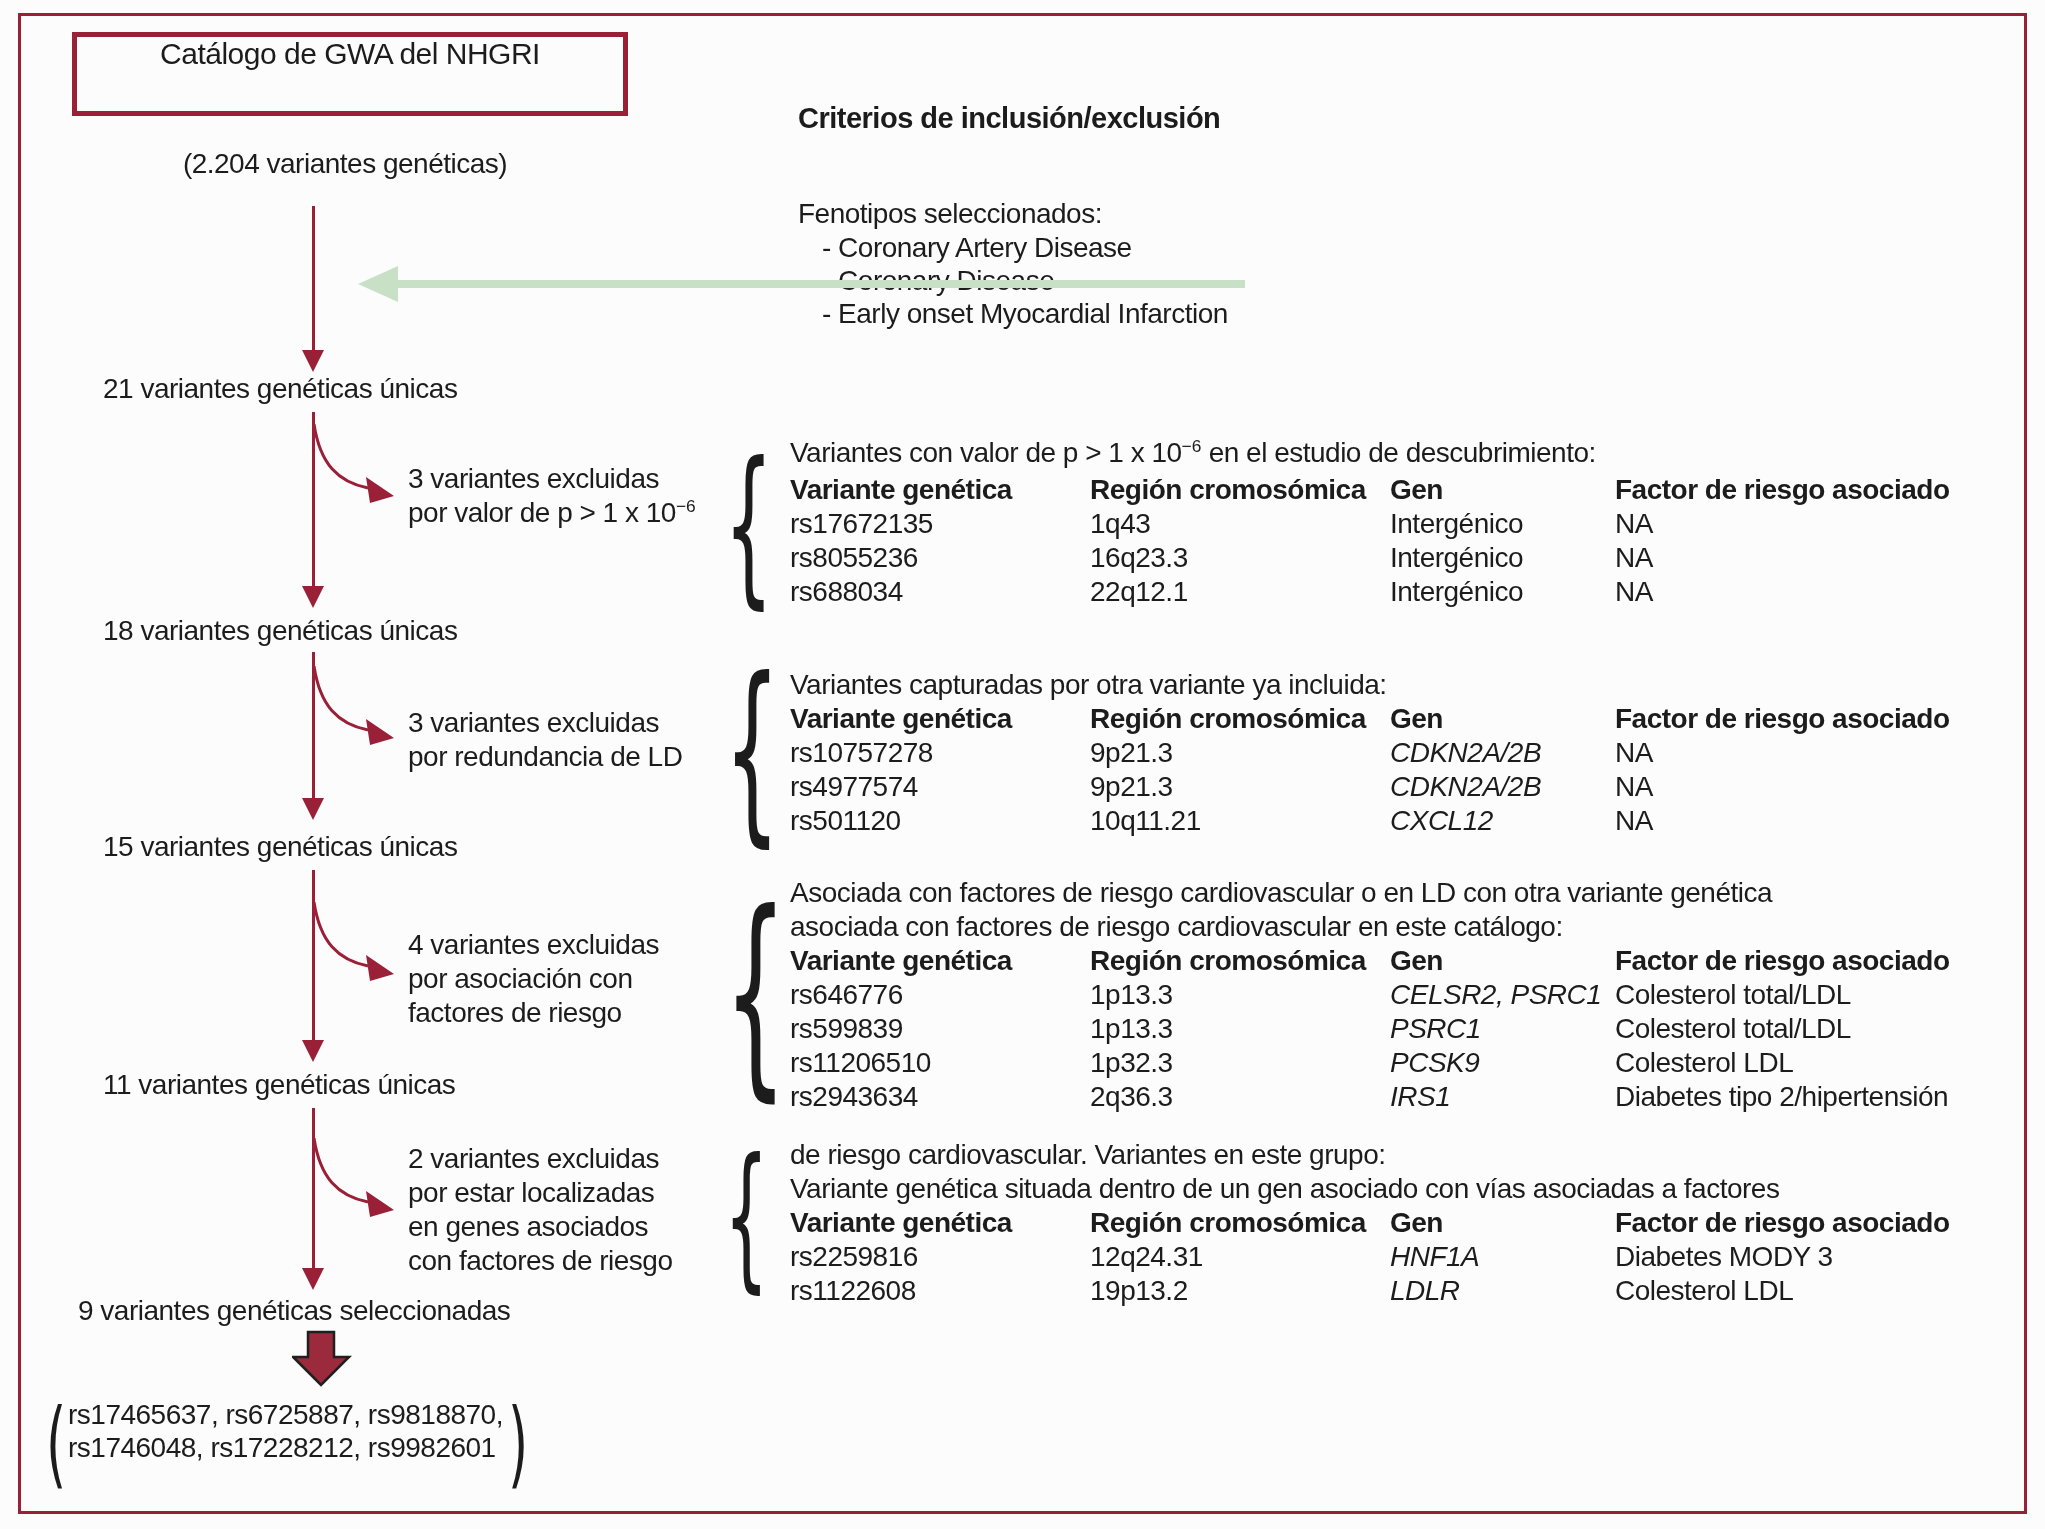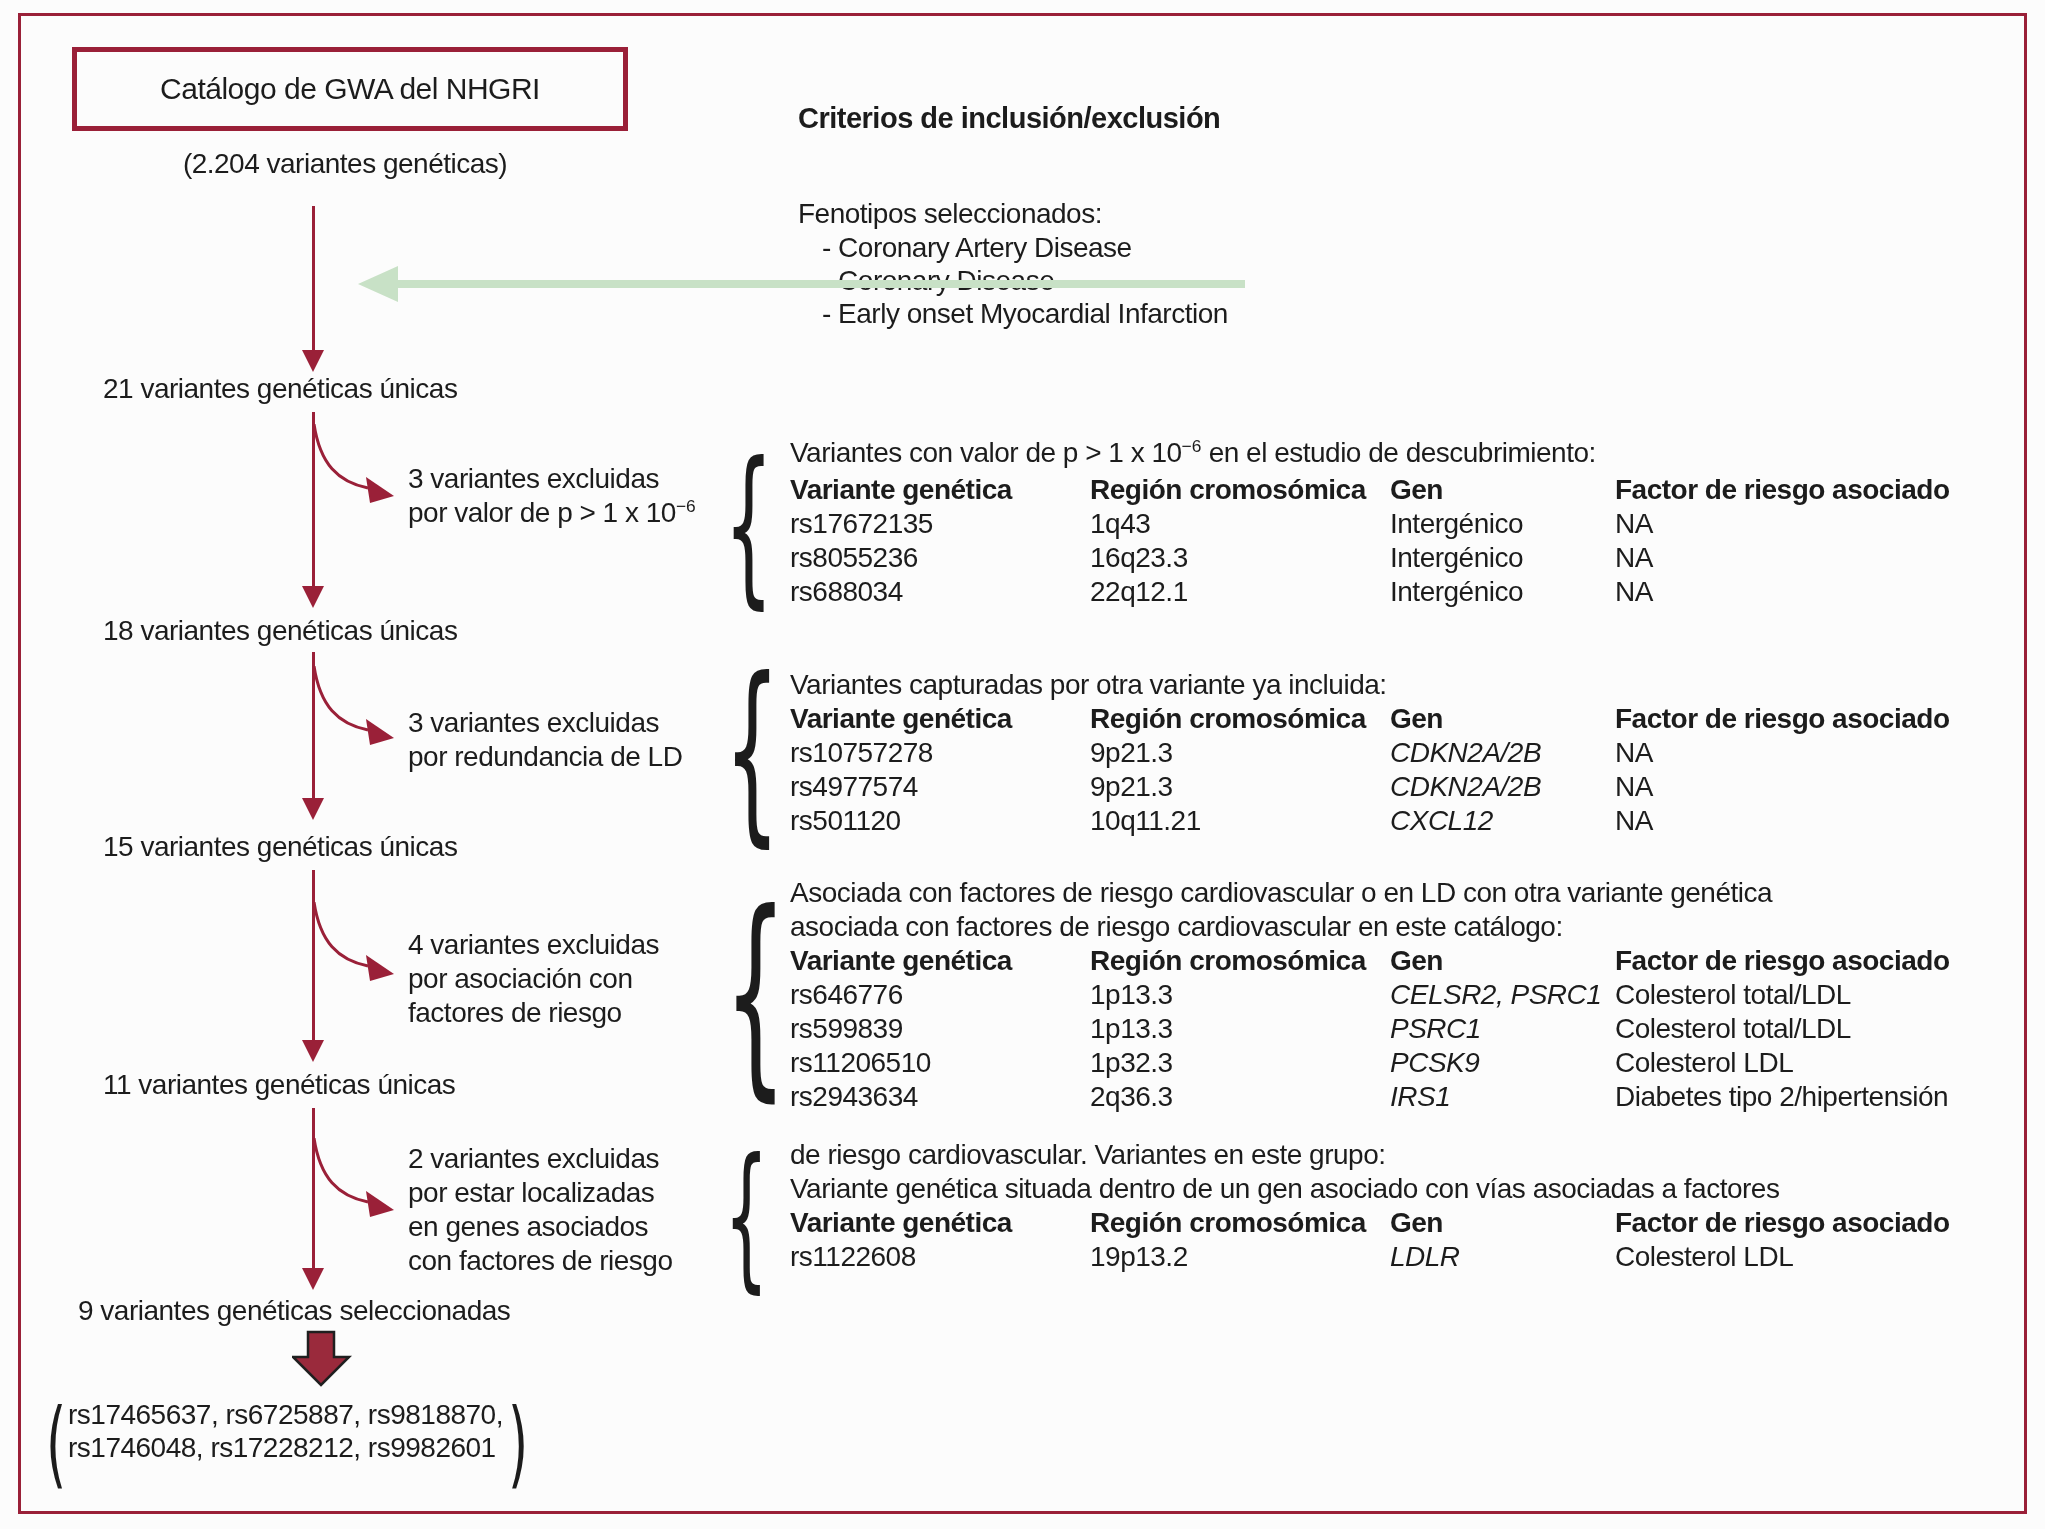--- a/index.html
+++ b/index.html
@@ -3,22 +3,22 @@
 <meta charset="utf-8">
 <style>
   html,body{margin:0;padding:0;background:#fff;}
   .canvas{
     position:relative;width:2045px;height:1529px;background:#fcfcfc;
     font-family:"Liberation Sans","DejaVu Sans",sans-serif;
     color:#1c1c1c;font-size:28px;letter-spacing:-0.5px;overflow:hidden;
   }
   .abs{position:absolute;}
   .outer-border{left:18px;top:13px;width:2003px;height:1495px;border:3px solid #9a2038;}
-  .title-box{left:72px;top:47px;width:546px;height:74px;border:5px solid #9a2038;
-    display:flex;align-items:center;justify-content:center;font-size:30px;background:#fcfcfc;}
+  .title-box{left:72px;top:32px;width:546px;height:74px;border:5px solid #9a2038;
+    display:flex;align-items:flex-start;justify-content:center;font-size:30px;background:#fcfcfc;}
   .subtitle{left:85px;top:148px;width:520px;text-align:center;line-height:32px;}
   .step{white-space:nowrap;line-height:34px;}
   .vline{width:3px;background:#9a2038;}
   .vhead{width:0;height:0;border-left:11px solid transparent;border-right:11px solid transparent;
     border-top:22px solid #9a2038;}
   .excl{line-height:34px;white-space:nowrap;}
   .green-shaft{left:396px;top:280px;width:849px;height:8px;background:#c8e1c6;}
   .green-head{left:358px;top:266px;width:0;height:0;border-top:18px solid transparent;
     border-bottom:18px solid transparent;border-right:40px solid #c8e1c6;}
   .rc-head{font-weight:700;font-size:29px;line-height:34px;white-space:nowrap;}
@@ -233,20 +233,26 @@
   <div class="abs tblock" style="top:1138px;">
     <div class="tintro" style="height:34px;">de riesgo cardiovascular. Variantes en este grupo:</div>
     <div class="tintro" style="height:34px;">Variante genética situada dentro de un gen asociado con vías asociadas a factores</div>
     <div class="trow thead">
       <span class="c1">Variante genética</span>
       <span class="c2">Región cromosómica</span>
       <span class="c3">Gen</span>
       <span class="c4">Factor de riesgo asociado</span>
     </div>
     <div class="trow">
+      <span class="c1">rs2259816</span>
+      <span class="c2">12q24.31</span>
+      <span class="c3 i">HNF1A</span>
+      <span class="c4">Diabetes MODY 3</span>
+    </div>
+    <div class="trow">
       <span class="c1">rs1122608</span>
       <span class="c2">19p13.2</span>
       <span class="c3 i">LDLR</span>
       <span class="c4">Colesterol LDL</span>
     </div>
   </div>
 
 </div>
 
 </body></html>

